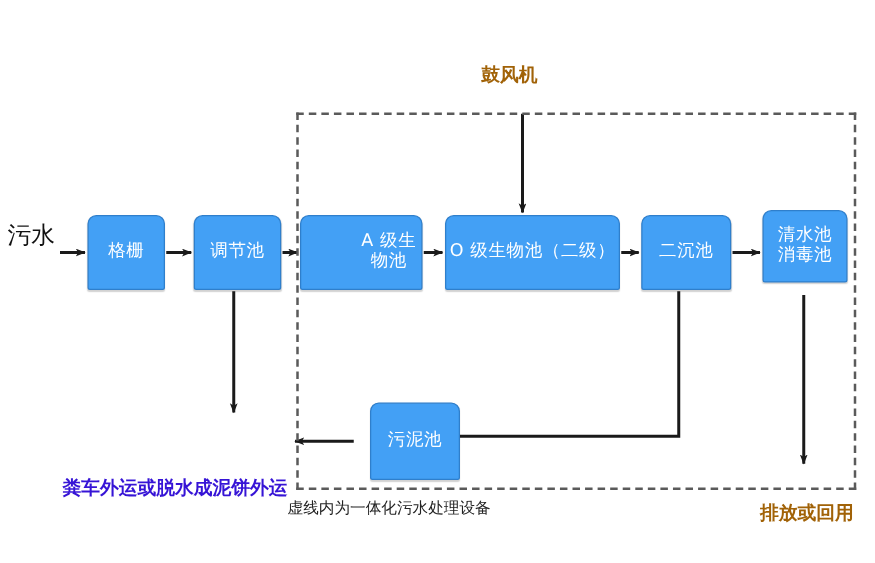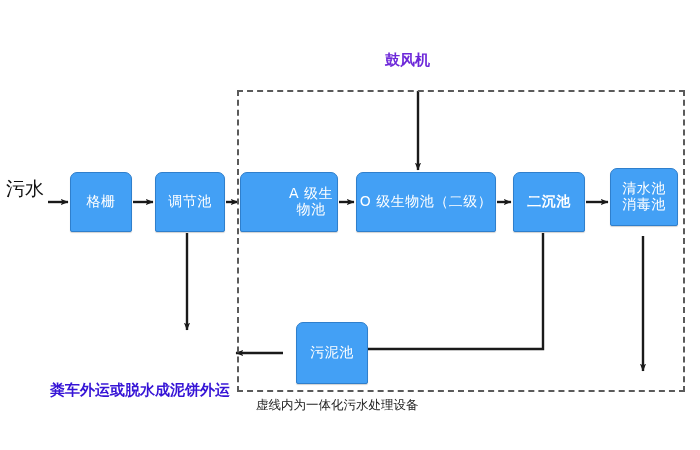--- a/index.html
+++ b/index.html
@@ -48,21 +48,21 @@
     position: absolute;
     z-index: 4;
     white-space: nowrap;
     line-height: 1.15;
   }
   .label.black {
     color: #111111;
     font-size: 19px;
   }
   .label.blue {
-    color: #6d28d9;
+    color: #a16207;
     font-size: 15px;
     font-weight: 700;
   }
   .label.blue-violet {
     color: #3614d6;
     font-size: 15px;
     font-weight: 700;
   }
   .label.caption {
     color: #222222;
@@ -103,28 +103,29 @@
       <polyline points="543,233 543,349 360,349"></polyline>
       <line x1="283" y1="353" x2="236" y2="353"></line>
     </g>
   </svg>
 
   <div id="nodes">
       <div class="node" style="left: 70px; top: 172px; width: 62px; height: 60px;">格栅</div>
       <div class="node" style="left: 155px; top: 172px; width: 70px; height: 60px;">调节池</div>
       <div class="node" style="left: 240px; top: 172px; width: 98px; height: 60px; padding-left: 44px;">A 级生物池</div>
       <div class="node" style="left: 356px; top: 172px; width: 140px; height: 60px;">O 级生物池（二级）</div>
-      <div class="node" style="left: 513px; top: 172px; width: 72px; height: 60px; font-weight: bold;">二沉池</div>
+      <div class="node" style="left: 513px; top: 172px; width: 72px; height: 60px;">二沉池</div>
       <div class="node" style="left: 610px; top: 168px; width: 68px; height: 58px;">清水池
 消毒池</div>
       <div class="node" style="left: 285px; top: 322px; width: 72px; height: 62px; margin-left: 11px;">污泥池</div>
     </div>
 
   <div class="label blue" style="left:385px; top:52px;">鼓风机</div>
 
   <div class="label black" style="left:6px; top:178px;">污水</div>
 
   <div class="label blue-violet" style="left:50px; top:343px;margin-top:39px;">粪车外运或脱水成泥饼外运</div>
 
+  <div class="label blue" style="left:608px; top:402px;">排放或回用</div>
 
-  <div class="label caption" style="left:256px; top:399px;font-family:Liberation Mono, monospace;">虚线内为一体化污水处理设备</div>
+  <div class="label caption" style="left:230px; top:399px;">虚线内为一体化污水处理设备</div>
 
 </div>
 
 </body></html>

